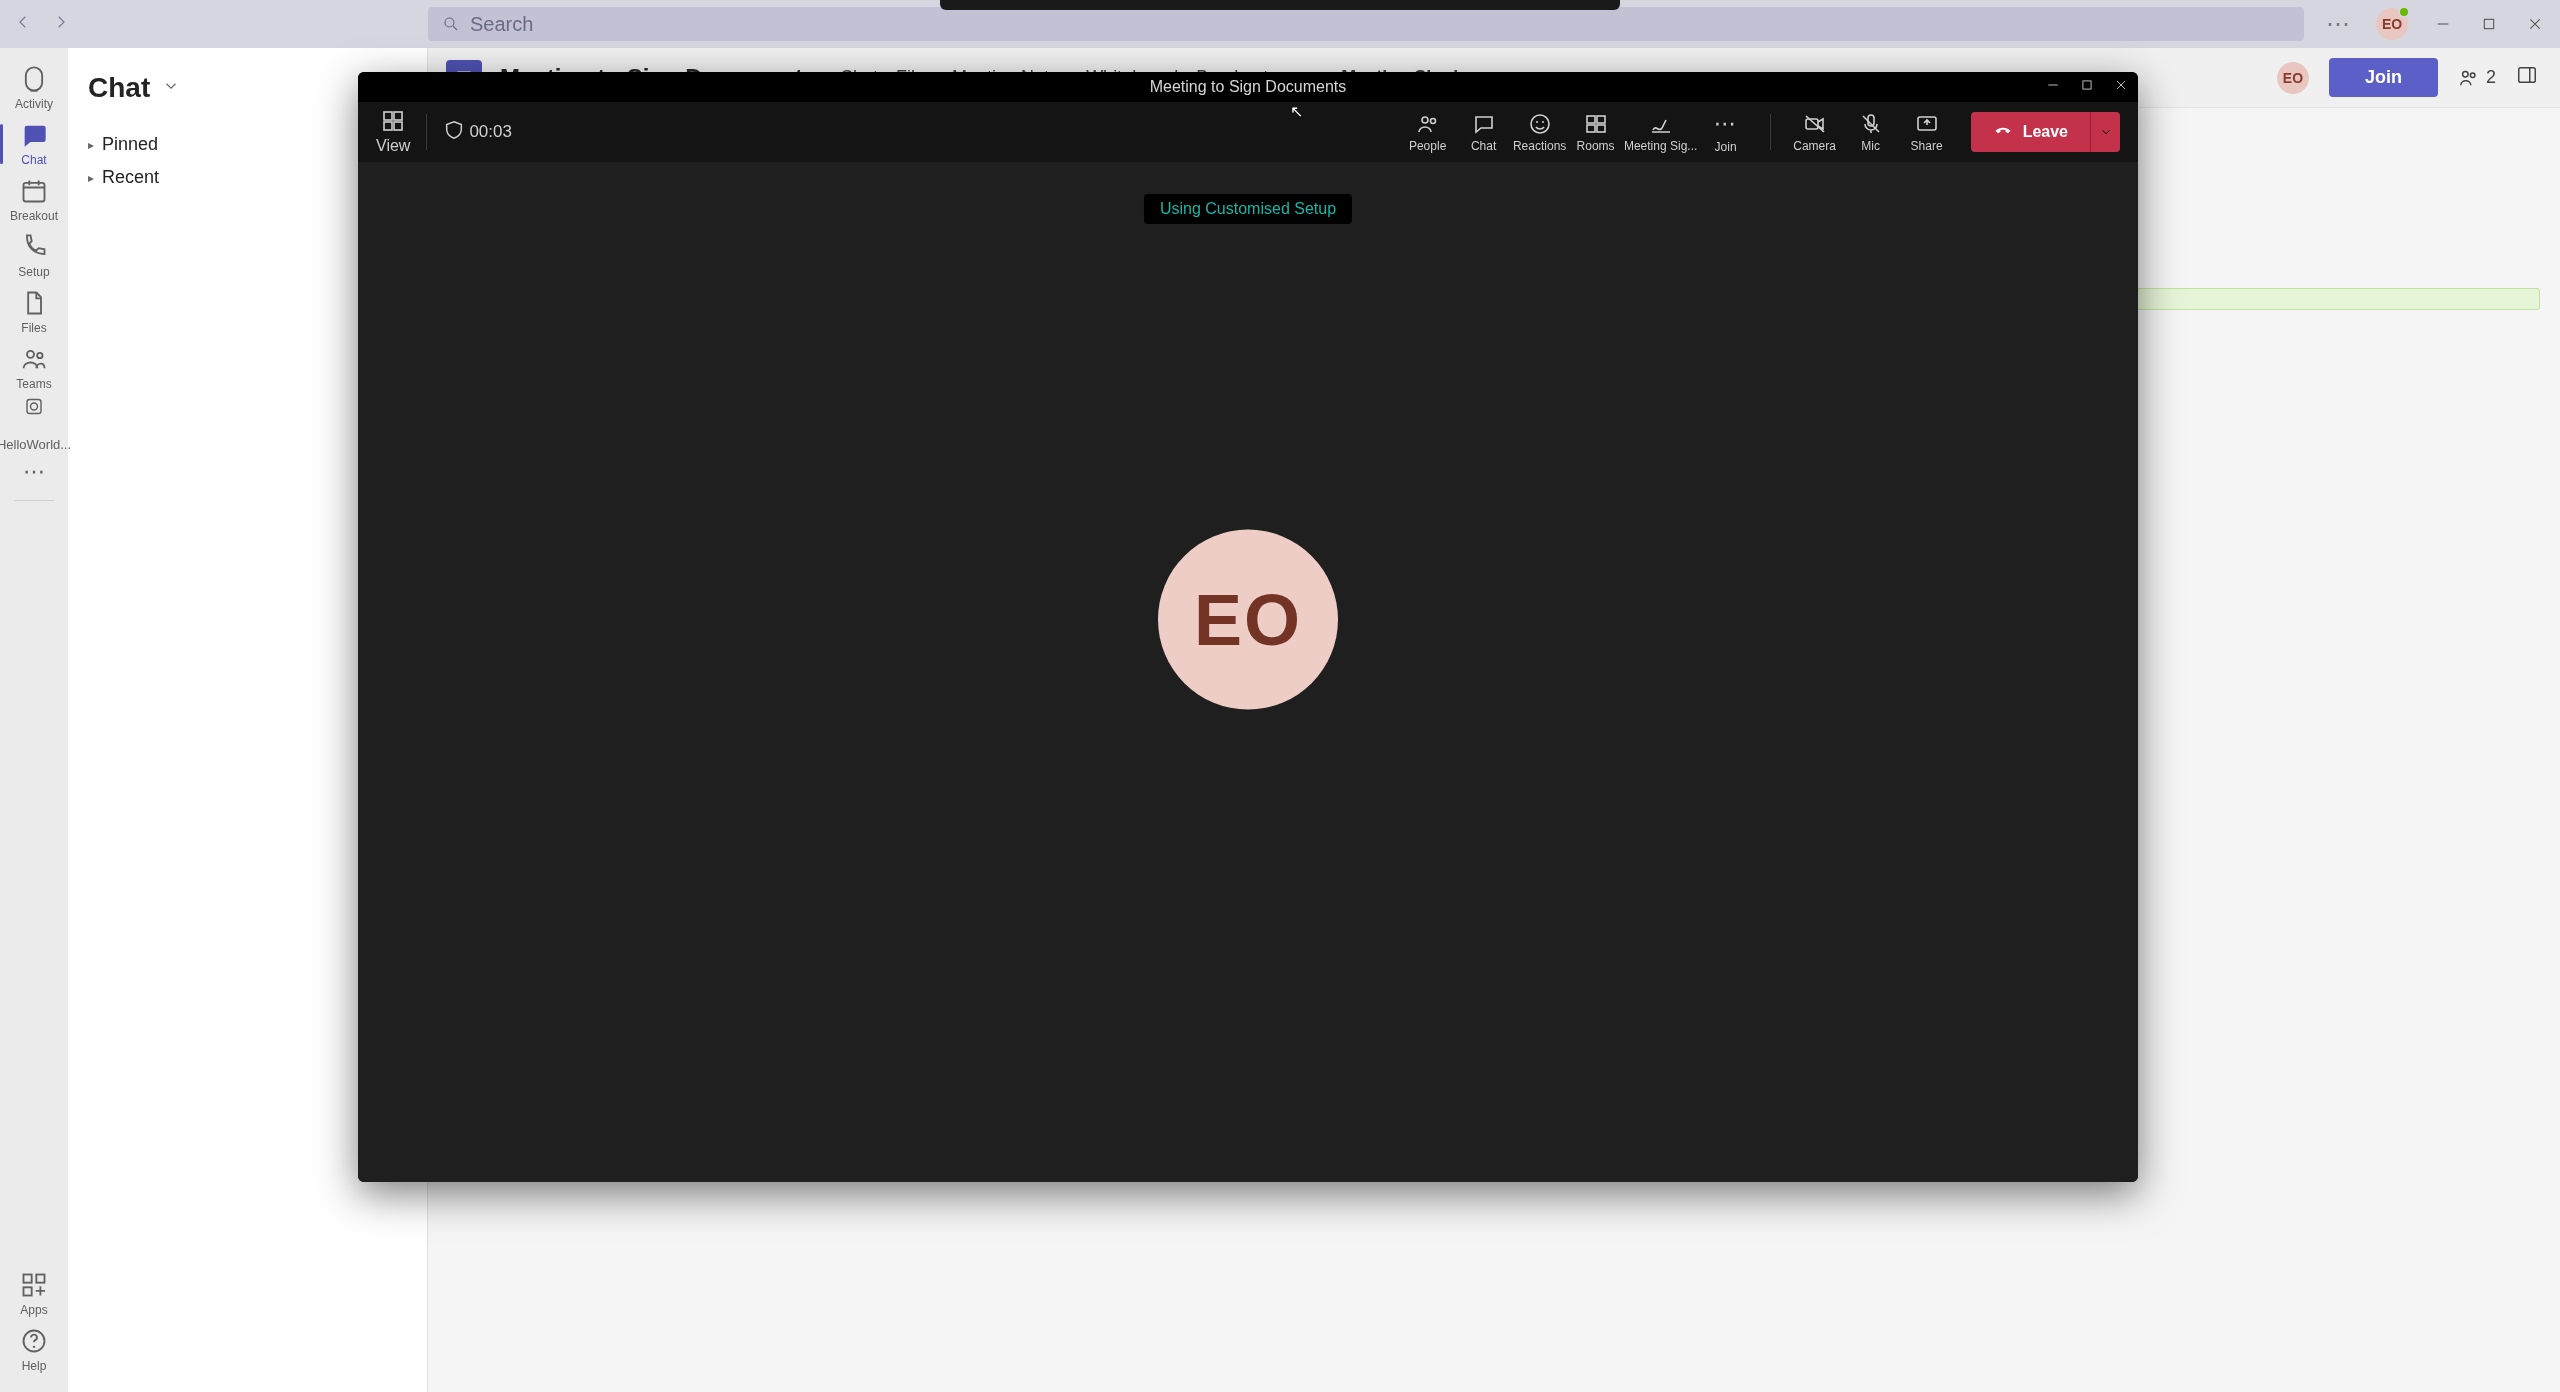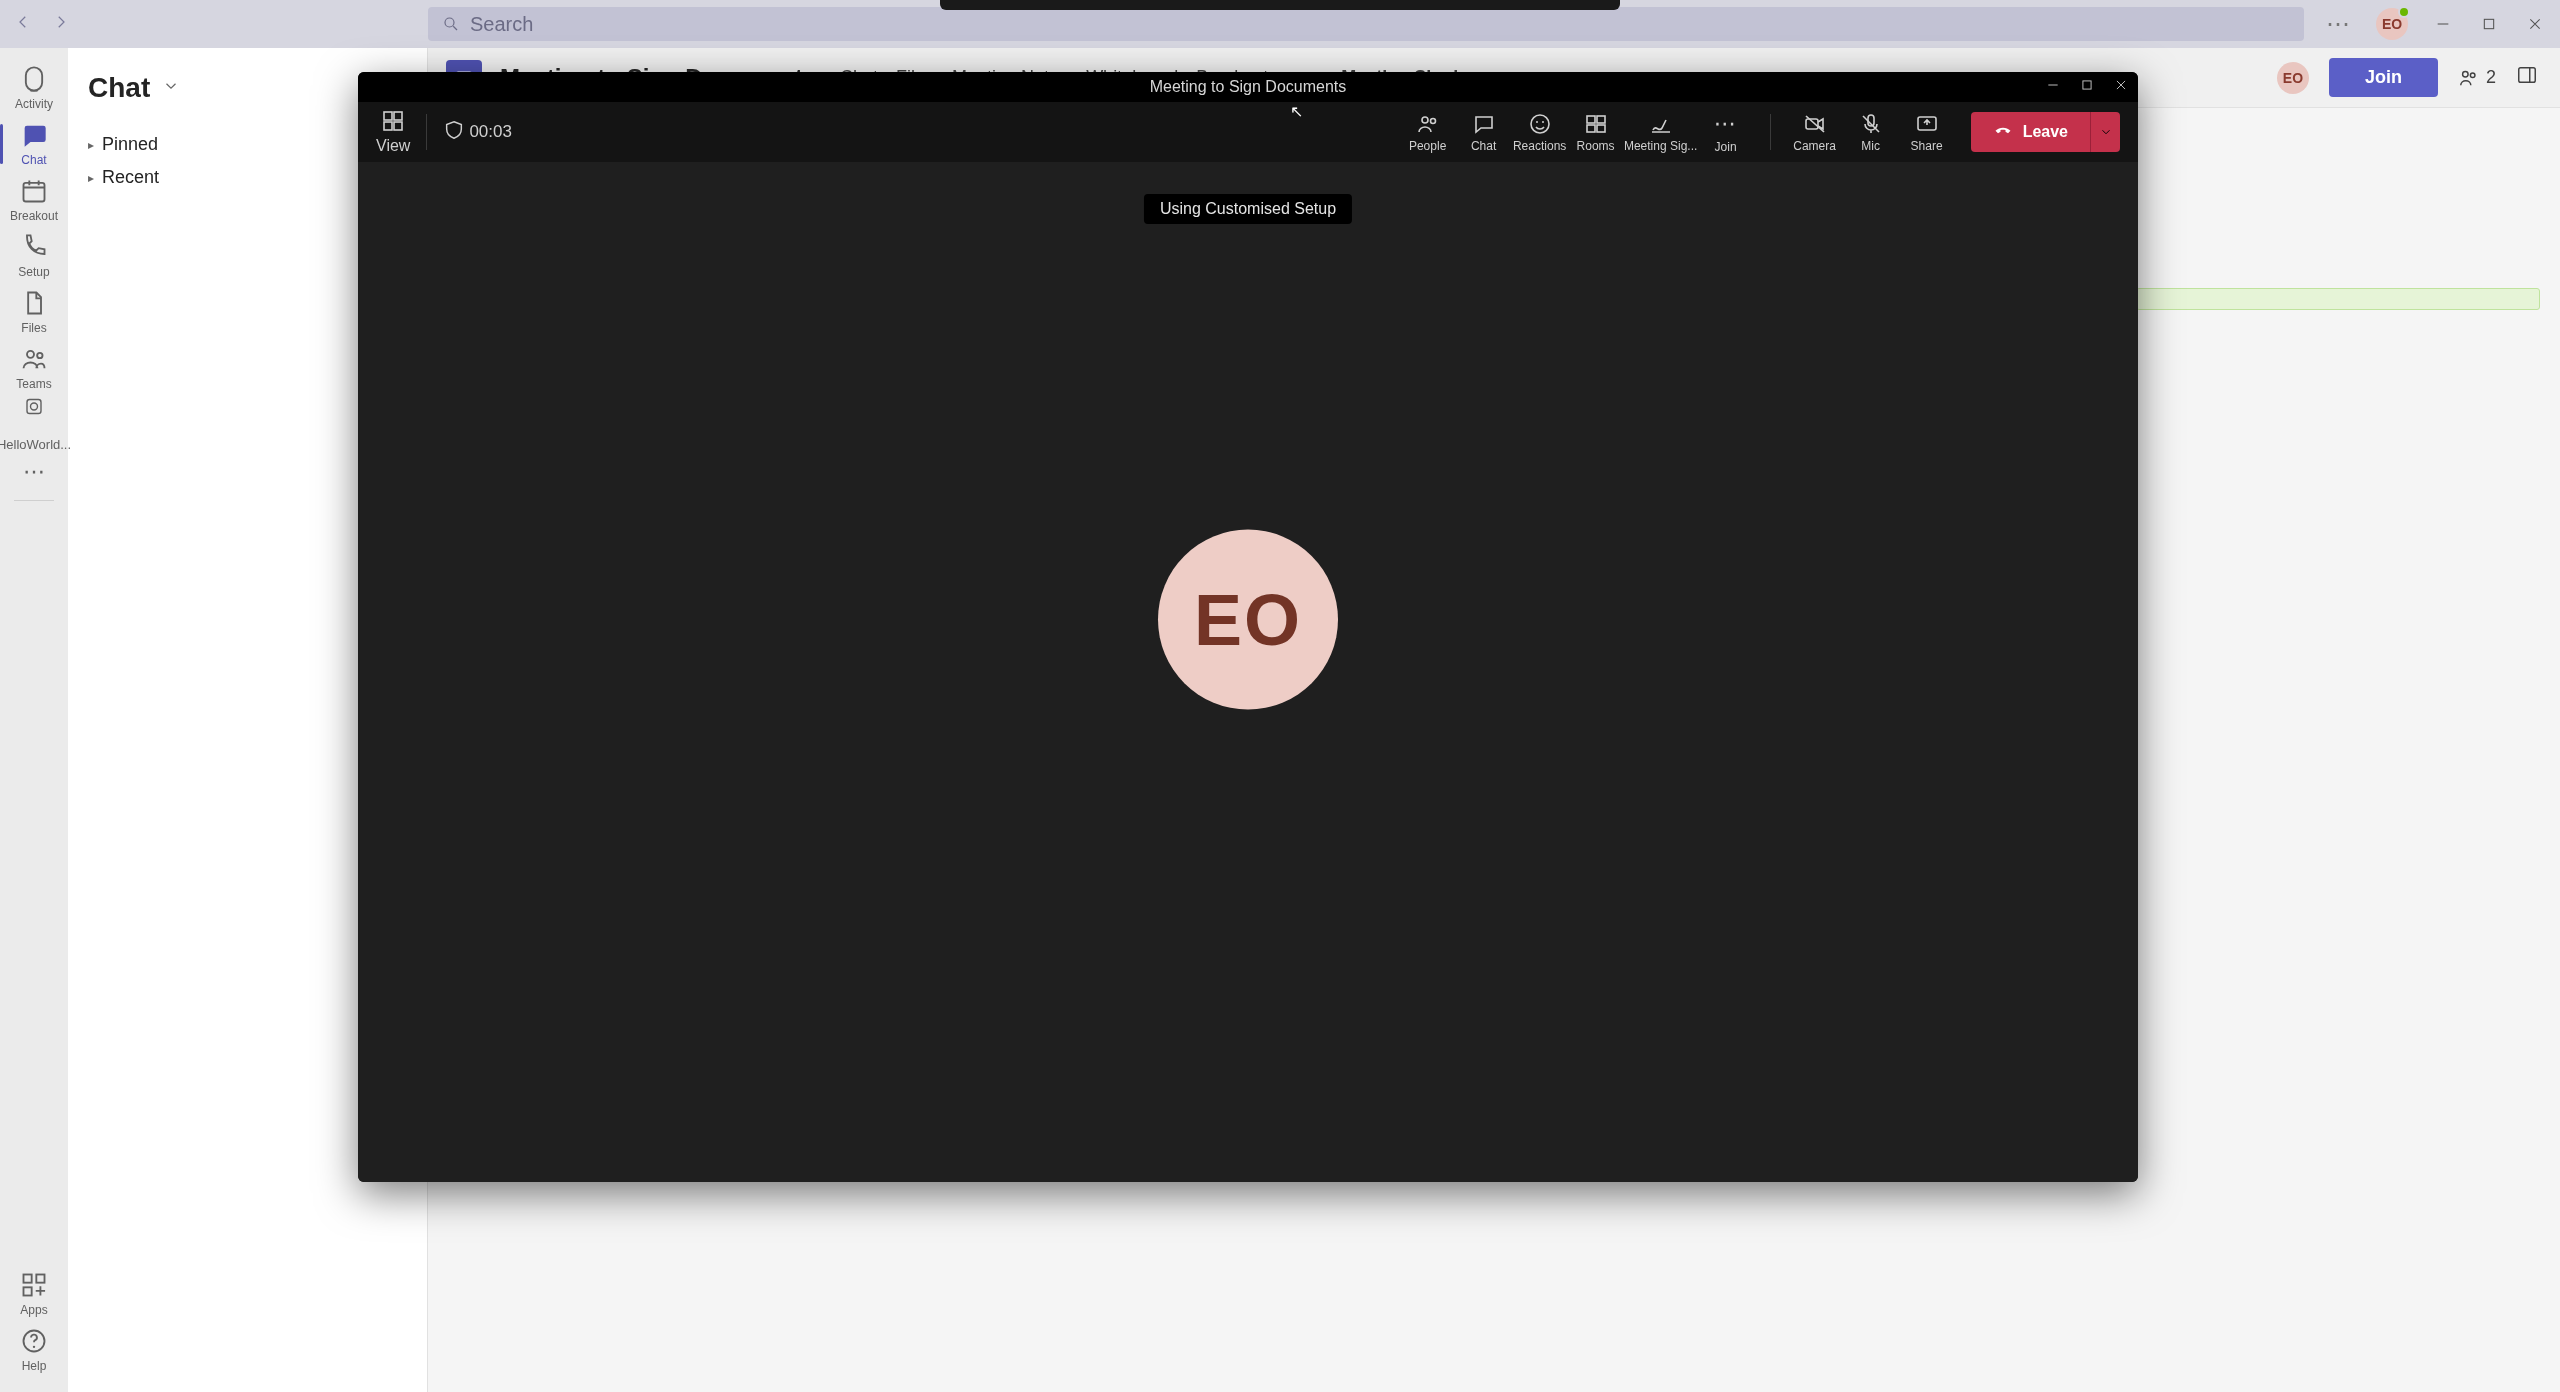--- a/index.html
+++ b/index.html
@@ -258,21 +258,21 @@
 
 .meeting-window .stage {
   position:relative;
   width:100%;
   height: calc(100% - 90px);
   background:#1f1f1f;
 }
 .meeting-window .banner {
   position:absolute;
   top: 32px; left:50%; transform:translateX(-50%);
-  background:#000; color:#e5e5e5;
+  background:#000; color:#14b8a6;
   padding:6px 16px; border-radius:4px;
   font-size:16px;
 }
 .meeting-window .avatar-big-wrap {
   position:absolute; left:50%; top: 48%;
   transform:translate(-50%, -68%);
   display:flex; flex-direction:column; align-items:center; gap: 56px;
 }
 .meeting-window .avatar-big {
   width: 180px; height:180px; border-radius:50%;

